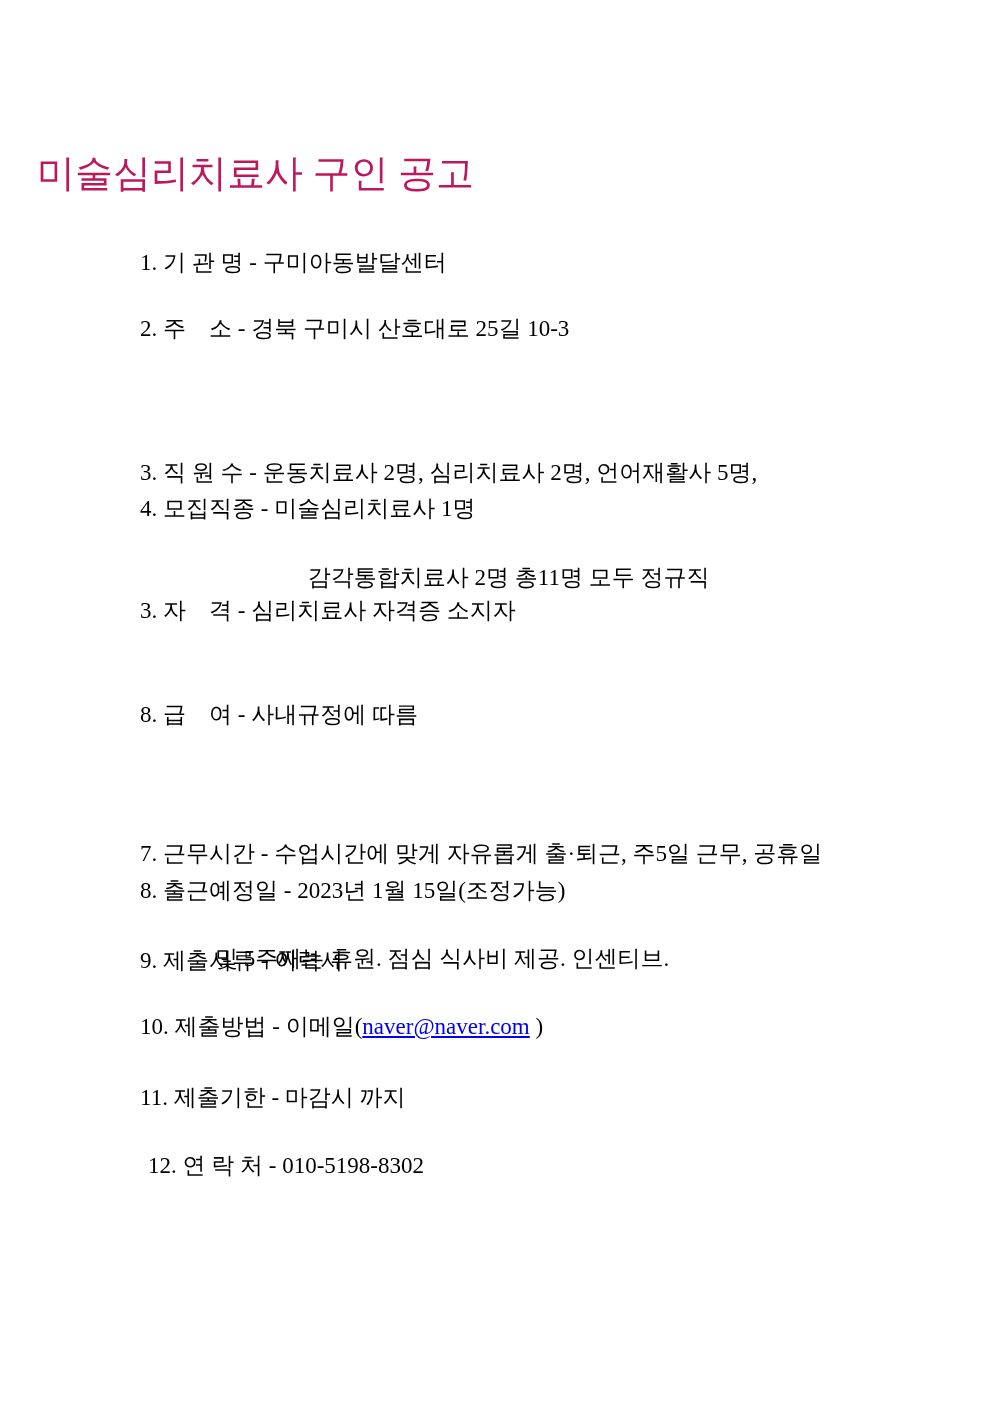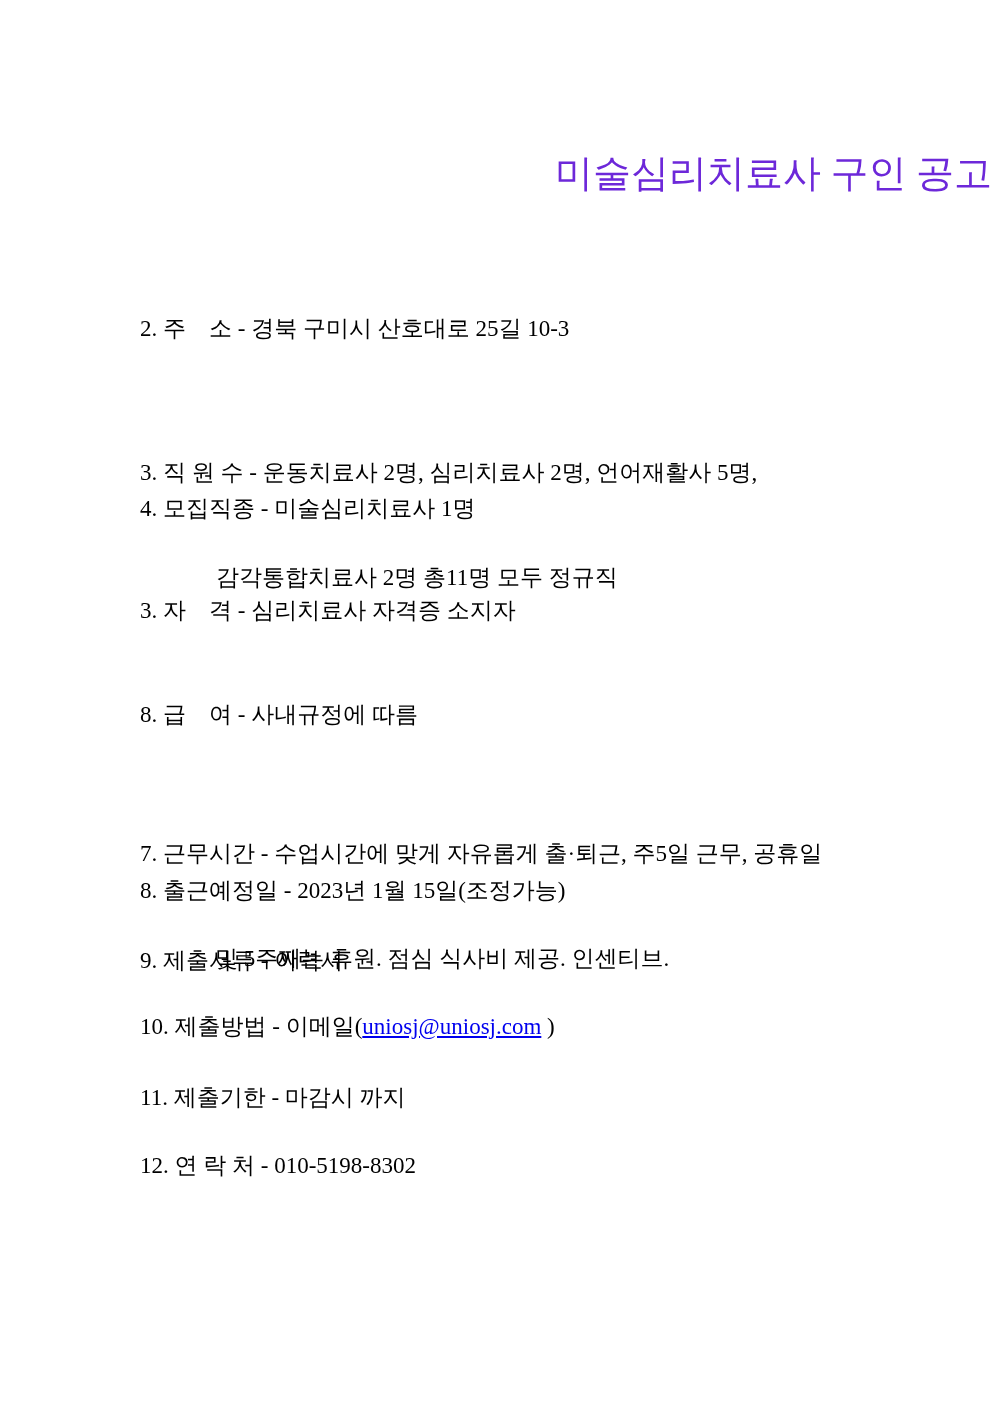--- a/index.html
+++ b/index.html
@@ -14,63 +14,64 @@
     background: #ffffff;
     font-family: "Liberation Serif", "DejaVu Serif", serif;
     color: #000000;
     overflow: hidden;
   }
   .doc-title {
     position: absolute;
     top: 150px;
     left: 0;
     width: 100%;
-    text-align: right;
+    text-align: left;
     text-indent: 37px;
     font-size: 38px;
     line-height: 46px;
     letter-spacing: 0px;
     white-space: pre;
-    color: #6d28d9;
+    color: #be185d;
   }
   .notice-item {
     position: absolute;
     left: 140px;
     font-size: 23px;
     line-height: 35px;
     white-space: pre;
     color: #000000;
   }
   .item-1  { top: 245px; }
   .item-2  { top: 311px; }
   .item-3  { top: 385px; }
   .item-4  { top: 491px; text-align: center; }
   .item-5  { top: 593px; }
   .item-6  { top: 697px; }
   .item-7  { top: 766px; }
   .item-8  { top: 873px; }
   .item-9  { top: 943px; }
   .item-10 { top: 1009px; }
   .item-11 { top: 1080px; }
-  .item-12 { top: 1148px; }
-  .cont-line-3 { margin-left: 76px; }
+  .item-12 { top: 1148px; margin-left: 8px; }
+  .cont-line-3 { margin-left: 120px; text-align: center; }
   .cont-line-7 { margin-left: 75px; }
   .email-link {
     color: #0000ee;
     text-decoration: underline;
     cursor: pointer;
   }
 </style>
 </head>
 <body>
 
 <div class="page">
 
   <div class="doc-title">미술심리치료사 구인 공고</div>
 
+  <div class="notice-item item-1">1. 기 관 명 - 구미아동발달센터</div>
 
   <div class="notice-item item-2">2. 주    소 - 경북 구미시 산호대로 25길 10-3</div>
 
   <div class="notice-item item-3">
     <div>3. 직 원 수 - 운동치료사 2명, 심리치료사 2명, 언어재활사 5명,</div>
     <div class="cont-line-3">감각통합치료사 2명 총11명 모두 정규직</div>
   </div>
 
   <div class="notice-item item-4">4. 모집직종 - 미술심리치료사 1명</div>
 
@@ -80,19 +81,19 @@
 
   <div class="notice-item item-7">
     <div>7. 근무시간 - 수업시간에 맞게 자유롭게 출·퇴근, 주5일 근무, 공휴일</div>
     <div class="cont-line-7">및 5주째는 휴원. 점심 식사비 제공. 인센티브.</div>
   </div>
 
   <div class="notice-item item-8">8. 출근예정일 - 2023년 1월 15일(조정가능)</div>
 
   <div class="notice-item item-9">9. 제출서류 - 이력서</div>
 
-  <div class="notice-item item-10"><span>10. 제출방법 - 이메일(</span><a class="email-link">uniosj@uniosj.com</a><span> )</span></div>
+  <div class="notice-item item-10"><span>10. 제출방법 - 이메일(</span><a class="email-link">naver@naver.com</a><span> )</span></div>
 
   <div class="notice-item item-11">11. 제출기한 - 마감시 까지</div>
 
   <div class="notice-item item-12">12. 연 락 처 - 010-5198-8302</div>
 
 </div>
 
 </body></html>

